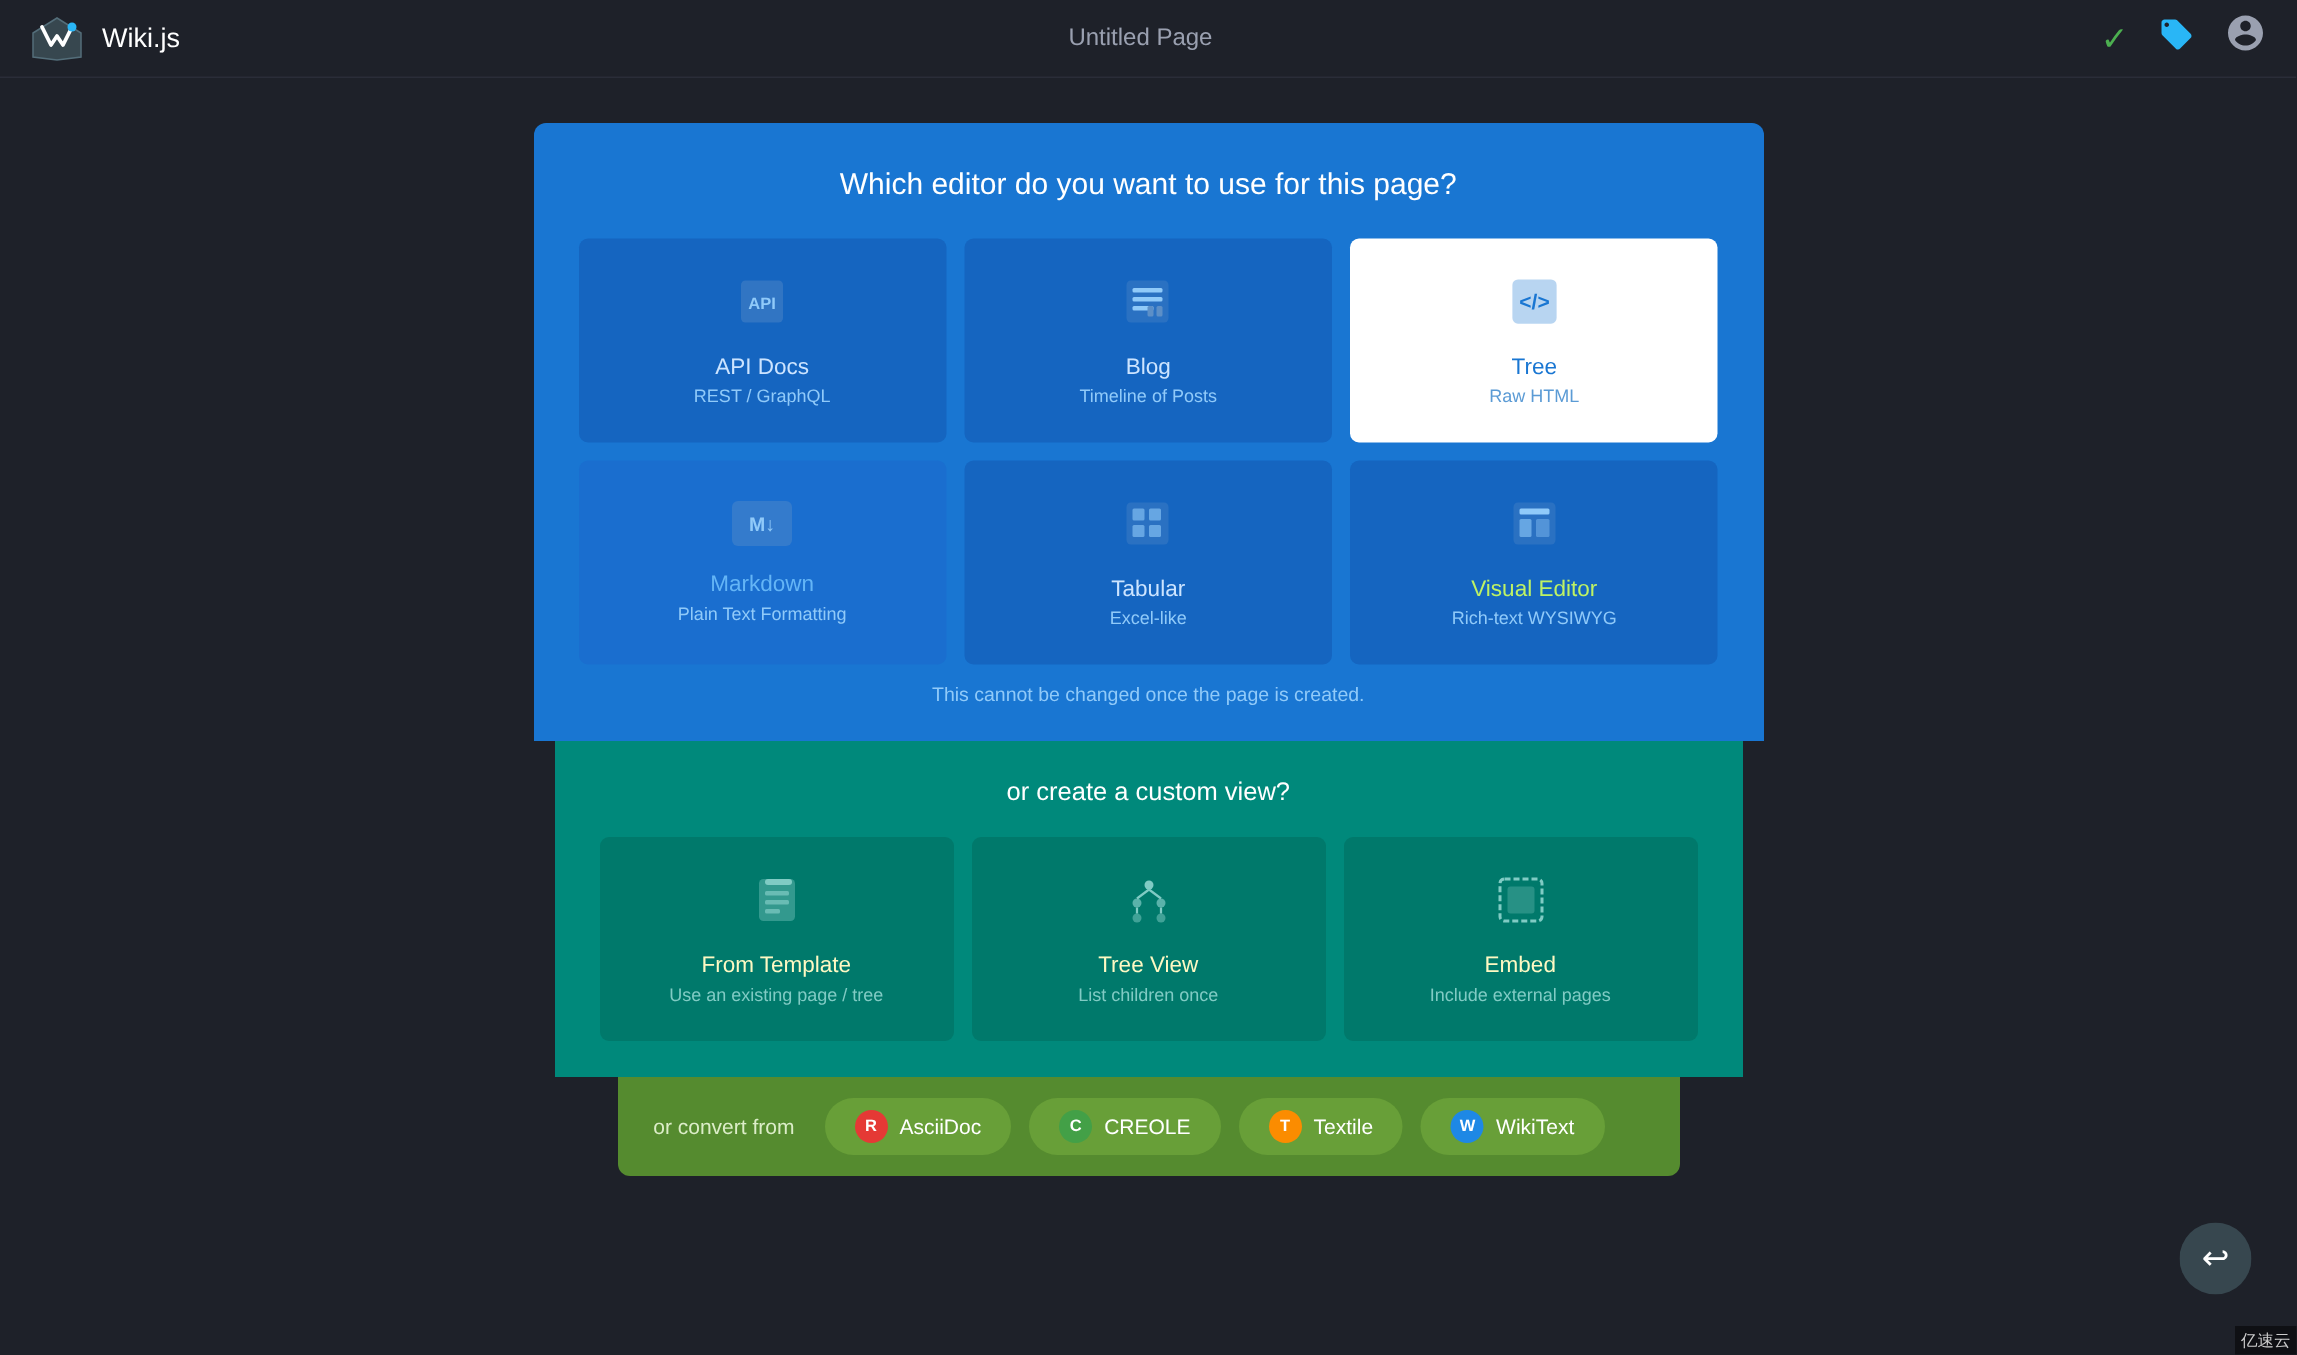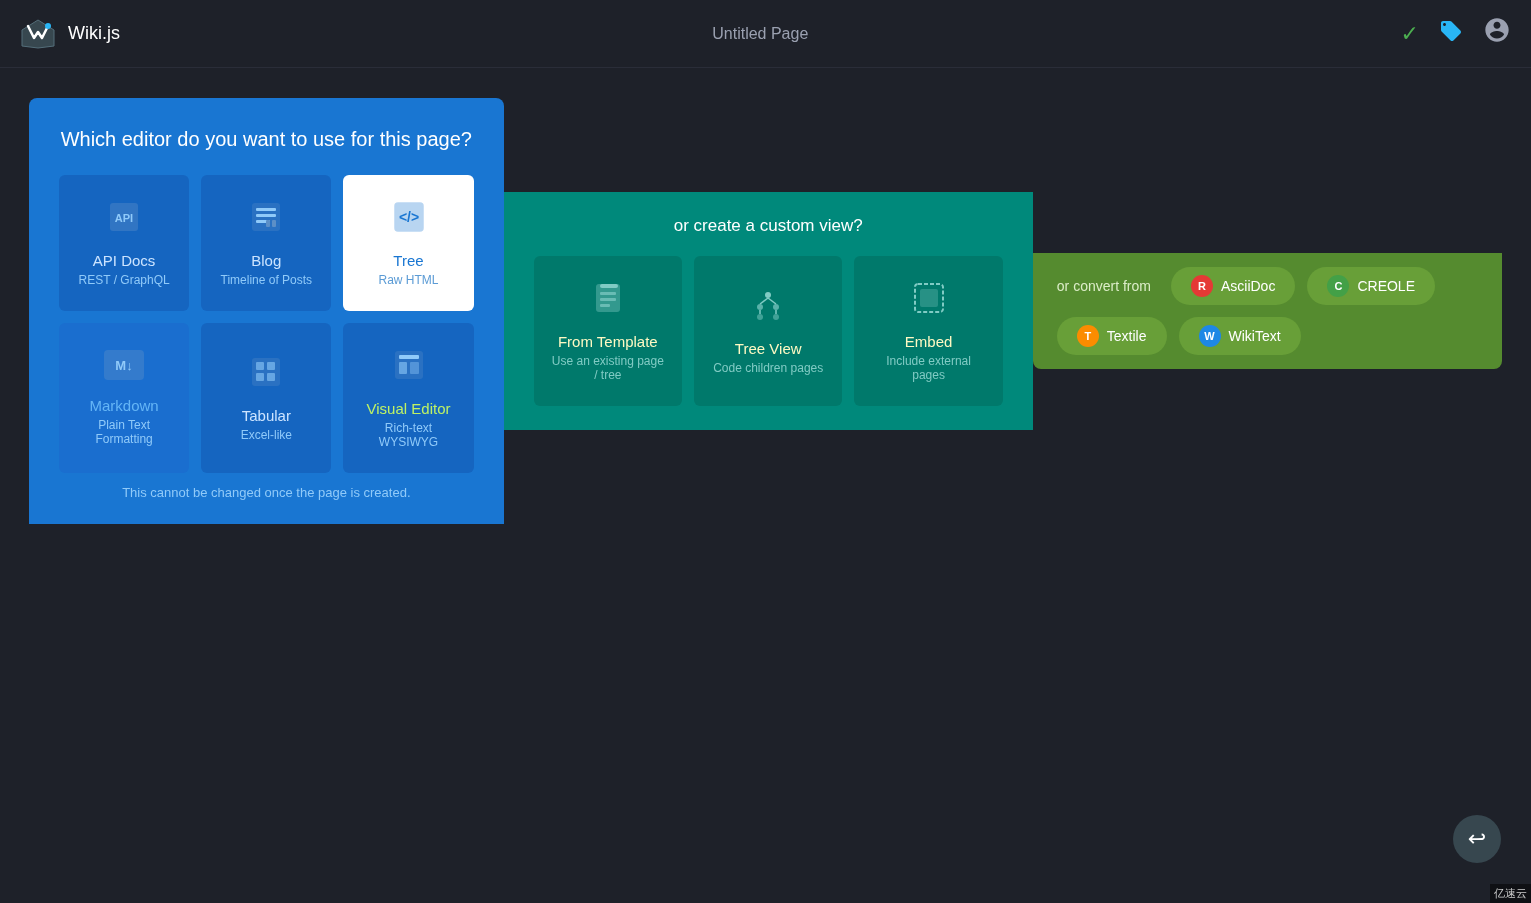--- a/index.html
+++ b/index.html
@@ -11,21 +11,21 @@
       overflow: hidden;
       position: relative;
     }
 
     
     .topbar {
       display: flex;
       align-items: center;
       justify-content: space-between;
       background: #1e2129;
-      height: 68px;
+      height: 52px;
       padding: 16px 20px;
       border-bottom: 1px solid #2a2d38;
     }
     .topbar-left {
       display: flex;
       align-items: center;
       gap: 12px;
     }
     .logo-icon {
       width: 36px;
@@ -57,21 +57,21 @@
     }
     .avatar-icon {
       color: #9aa0b0;
       font-size: 26px;
       cursor: pointer;
     }
 
     
     .main-content {
       display: flex;
-      flex-direction: row;
+      flex-direction: column;
       align-items: center;
       padding: 30px 29px 20px;
       gap: 0;
     }
 
     
     .blue-panel {
       background: #1976d2;
       border-radius: 8px 8px 0 0;
       width: 820px;
@@ -133,21 +133,21 @@
     .panel-note {
       color: #90caf9;
       font-size: 13px;
       text-align: center;
       margin-top: 12px;
     }
 
     
     .teal-panel {
       background: #00897b;
-      width: 920px;
+      width: 792px;
       padding: 24px 30px;
     }
     .teal-panel-title {
       color: #ffffff;
       font-size: 17px;
       text-align: center;
       margin-bottom: 20px;
     }
     .custom-grid {
       display: grid;
@@ -179,21 +179,21 @@
     .custom-card-sub {
       color: #80cbc4;
       font-size: 12px;
       text-align: center;
     }
 
     
     .convert-bar {
       background: #558b2f;
       border-radius: 0 0 8px 8px;
-      width: 820px;
+      width: 708px;
       padding: 14px 24px;
       display: flex;
       align-items: center;
       gap: 12px;
       flex-wrap: wrap;
     }
     .convert-label {
       color: #dcedc8;
       font-size: 14px;
       margin-right: 8px;
@@ -395,21 +395,21 @@
             <circle cx="26" cy="20" r="3" fill="#80cbc4" opacity="0.7"></circle>
             <circle cx="10" cy="30" r="3" fill="#80cbc4" opacity="0.5"></circle>
             <circle cx="26" cy="30" r="3" fill="#80cbc4" opacity="0.5"></circle>
             <line x1="18" y1="11" x2="10" y2="17" stroke="#80cbc4" stroke-width="1.5"></line>
             <line x1="18" y1="11" x2="26" y2="17" stroke="#80cbc4" stroke-width="1.5"></line>
             <line x1="10" y1="23" x2="10" y2="27" stroke="#80cbc4" stroke-width="1.5"></line>
             <line x1="26" y1="23" x2="26" y2="27" stroke="#80cbc4" stroke-width="1.5"></line>
           </svg>
         </div>
         <div class="custom-card-name">Tree View</div>
-        <div class="custom-card-sub">Code children pages</div>
+        <div class="custom-card-sub">List children once</div>
       </div>
 
       <div class="custom-card">
         <div class="custom-card-icon">
           <svg width="36" height="36" viewBox="0 0 36 36">
             <rect x="4" y="4" width="28" height="28" rx="3" fill="none" stroke="#80cbc4" stroke-width="2" stroke-dasharray="4 2"></rect>
             <rect x="9" y="9" width="18" height="18" rx="2" fill="#80cbc4" opacity="0.3"></rect>
           </svg>
         </div>
         <div class="custom-card-name">Embed</div>

